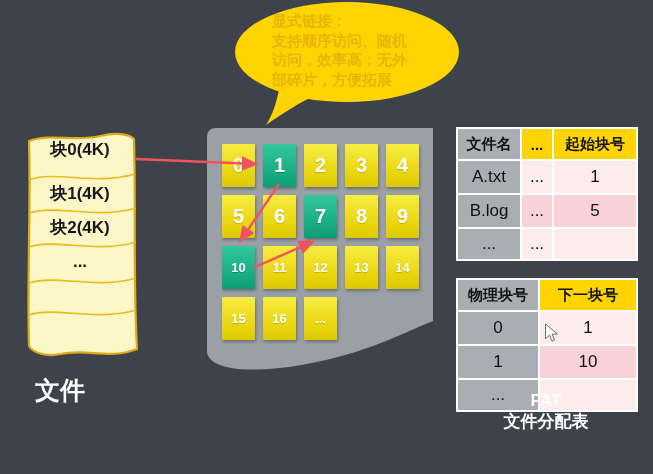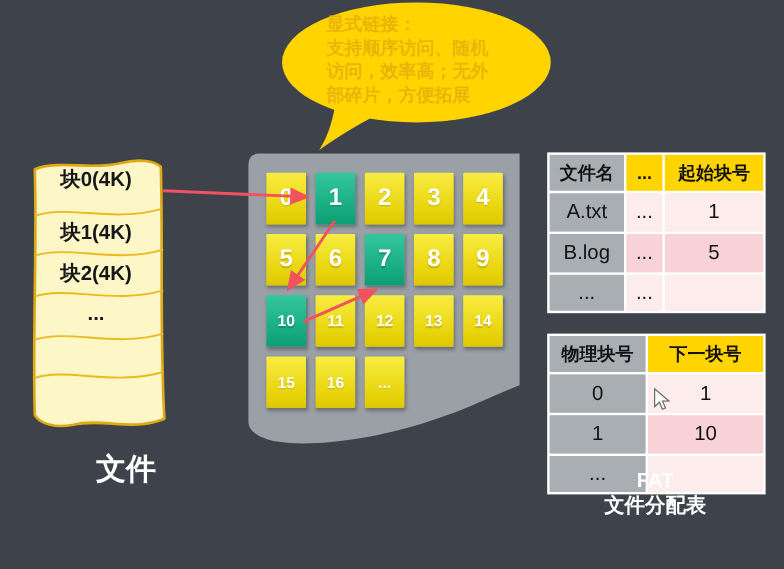--- a/index.html
+++ b/index.html
@@ -11,21 +11,21 @@
   
   #bubble-text{left:272px;top:11px;width:175px;color:#eab308;font-weight:bold;
                font-size:15px;line-height:19.5px;z-index:3;}
 
   
   #file-rows{left:24px;top:127px;width:112px;height:230px;z-index:3;}
   .file-row{position:absolute;left:0;width:112px;height:22px;line-height:22px;
             text-align:center;font-size:17px;font-weight:bold;color:#17171a;}
 
   
-  .big-label{color:#fff;font-weight:bold;font-size:25px;text-align:right;z-index:3;font-family:Liberation Serif, serif;}
+  .big-label{color:#fff;font-weight:bold;font-size:25px;text-align:left;z-index:3;font-family:Liberation Serif, serif;}
   #file-label{left:35px;top:374px;width:95px;}
   #disk-label{left:275px;top:380px;width:95px;}
 
   
   #disk-grid{left:222px;top:144px;display:grid;grid-template-columns:repeat(5,33px);
              grid-auto-rows:43px;gap:8px;z-index:3;}
   .block{display:flex;align-items:center;justify-content:center;color:#fff;font-weight:bold;
          font-size:20px;border-radius:1px;background:linear-gradient(180deg,#f7ec42 0%,#e8d309 75%,#dcc705 100%);
          box-shadow:1px 2px 3px rgba(25,25,25,.35);text-shadow:0 1px 1px rgba(120,100,0,.35);}
   .block.green{background:linear-gradient(180deg,#33c79b 0%,#13a77c 80%,#0d9d73 100%);

